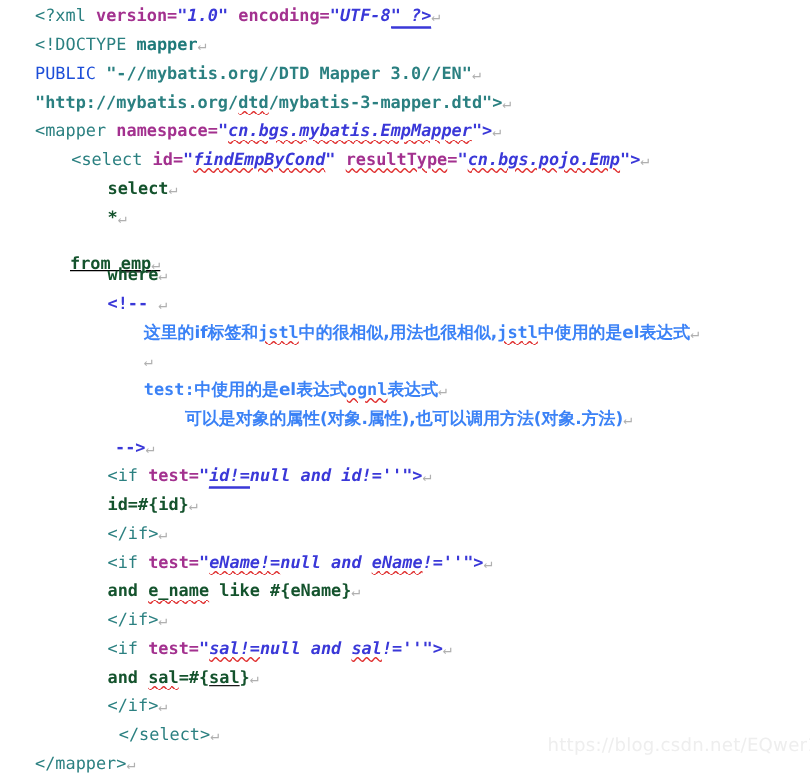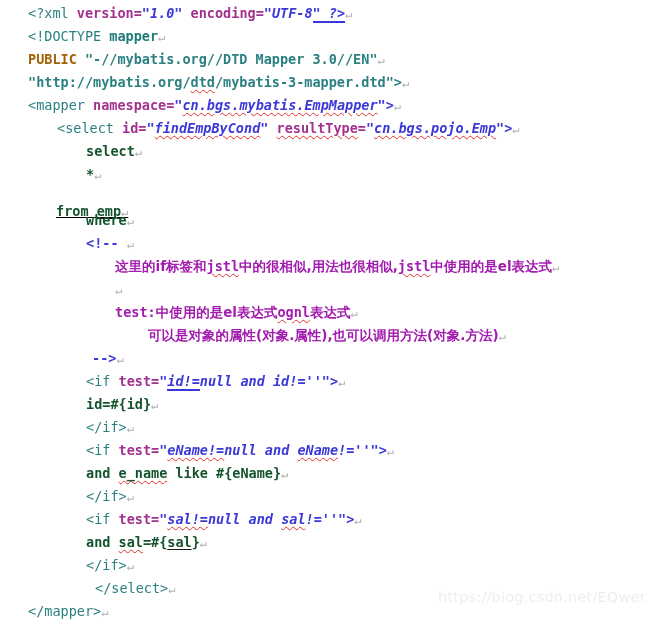--- a/index.html
+++ b/index.html
@@ -28,23 +28,23 @@
     line-height: 23px;
     height: 23px;
     letter-spacing: 0px;
   }
   
   .tok-tag      { color: #2b8081; font-weight: normal; text-align: right; }
   .tok-tag2     { color: #1f7a7a; font-weight: bold; margin-top: 12px; }
   .tok-attr     { color: #a3318f; font-weight: bold; }
   .tok-str      { color: #3a38d8; font-style: italic; font-weight: bold; }
   .tok-strplain { color: #2b8081; font-weight: bold; }
-  .tok-gray     { color: #a16207; font-weight: bold; text-align: right; }
+  .tok-gray     { color: #1d4ed8; font-weight: normal; text-align: right; }
   .tok-plain    { color: #14532d; font-weight: bold; }
-  .tok-comment  { color: #a21caf; font-weight: bold; }
+  .tok-comment  { color: #3b82f6; font-weight: bold; }
   .tok-commenttag { color: #3a38d8; font-weight: bold; }
   .pilcrow      { color: #b0b0b0; font-weight: normal; font-size: 12px; }
 
   
   .squiggle {
     text-decoration: underline;
     text-decoration-style: wavy;
     text-decoration-color: #e03030;
     text-decoration-thickness: 1px;
     text-underline-offset: 2px;

